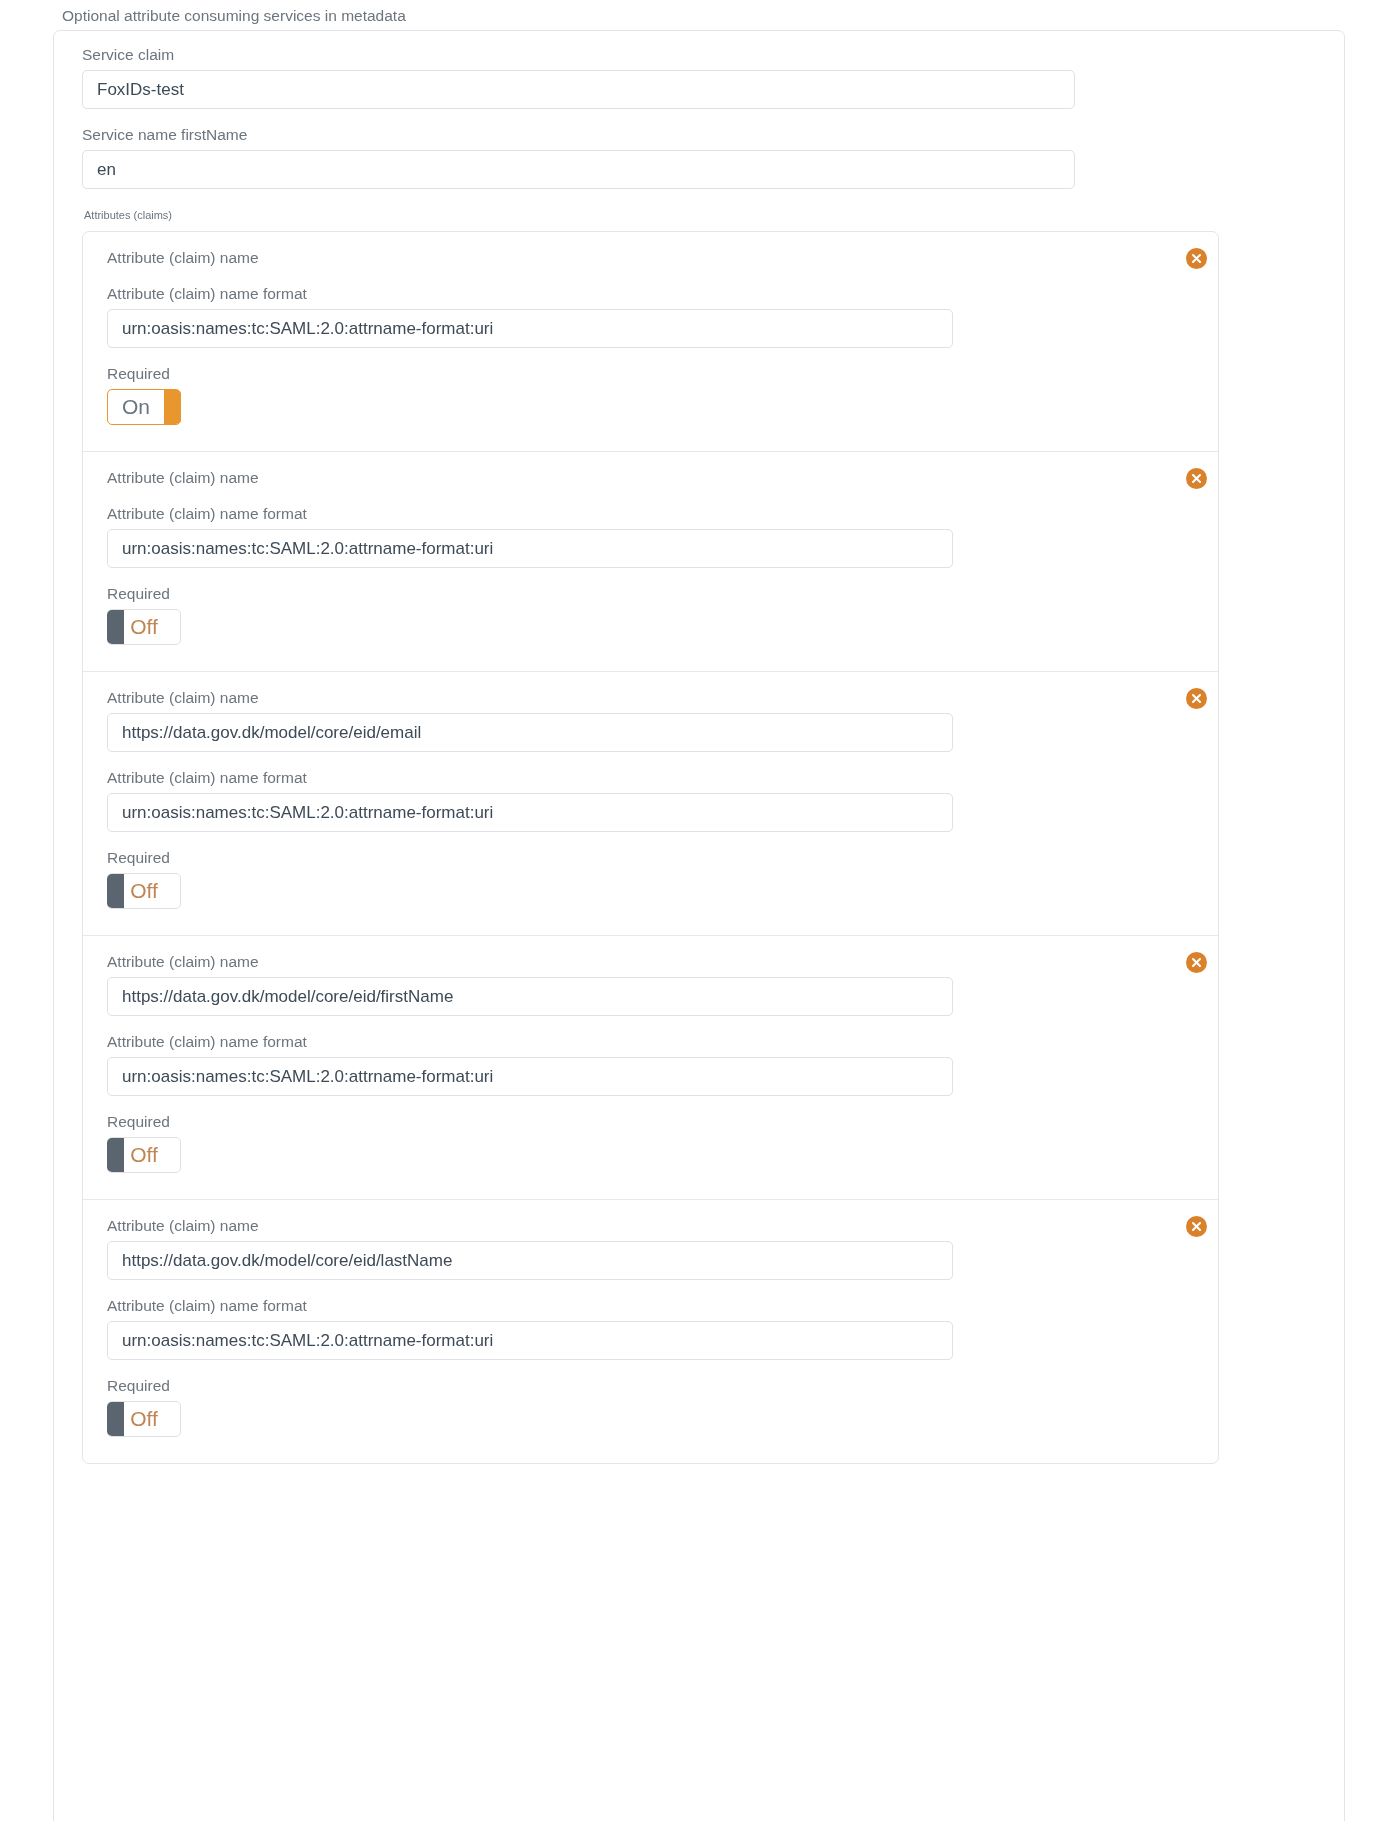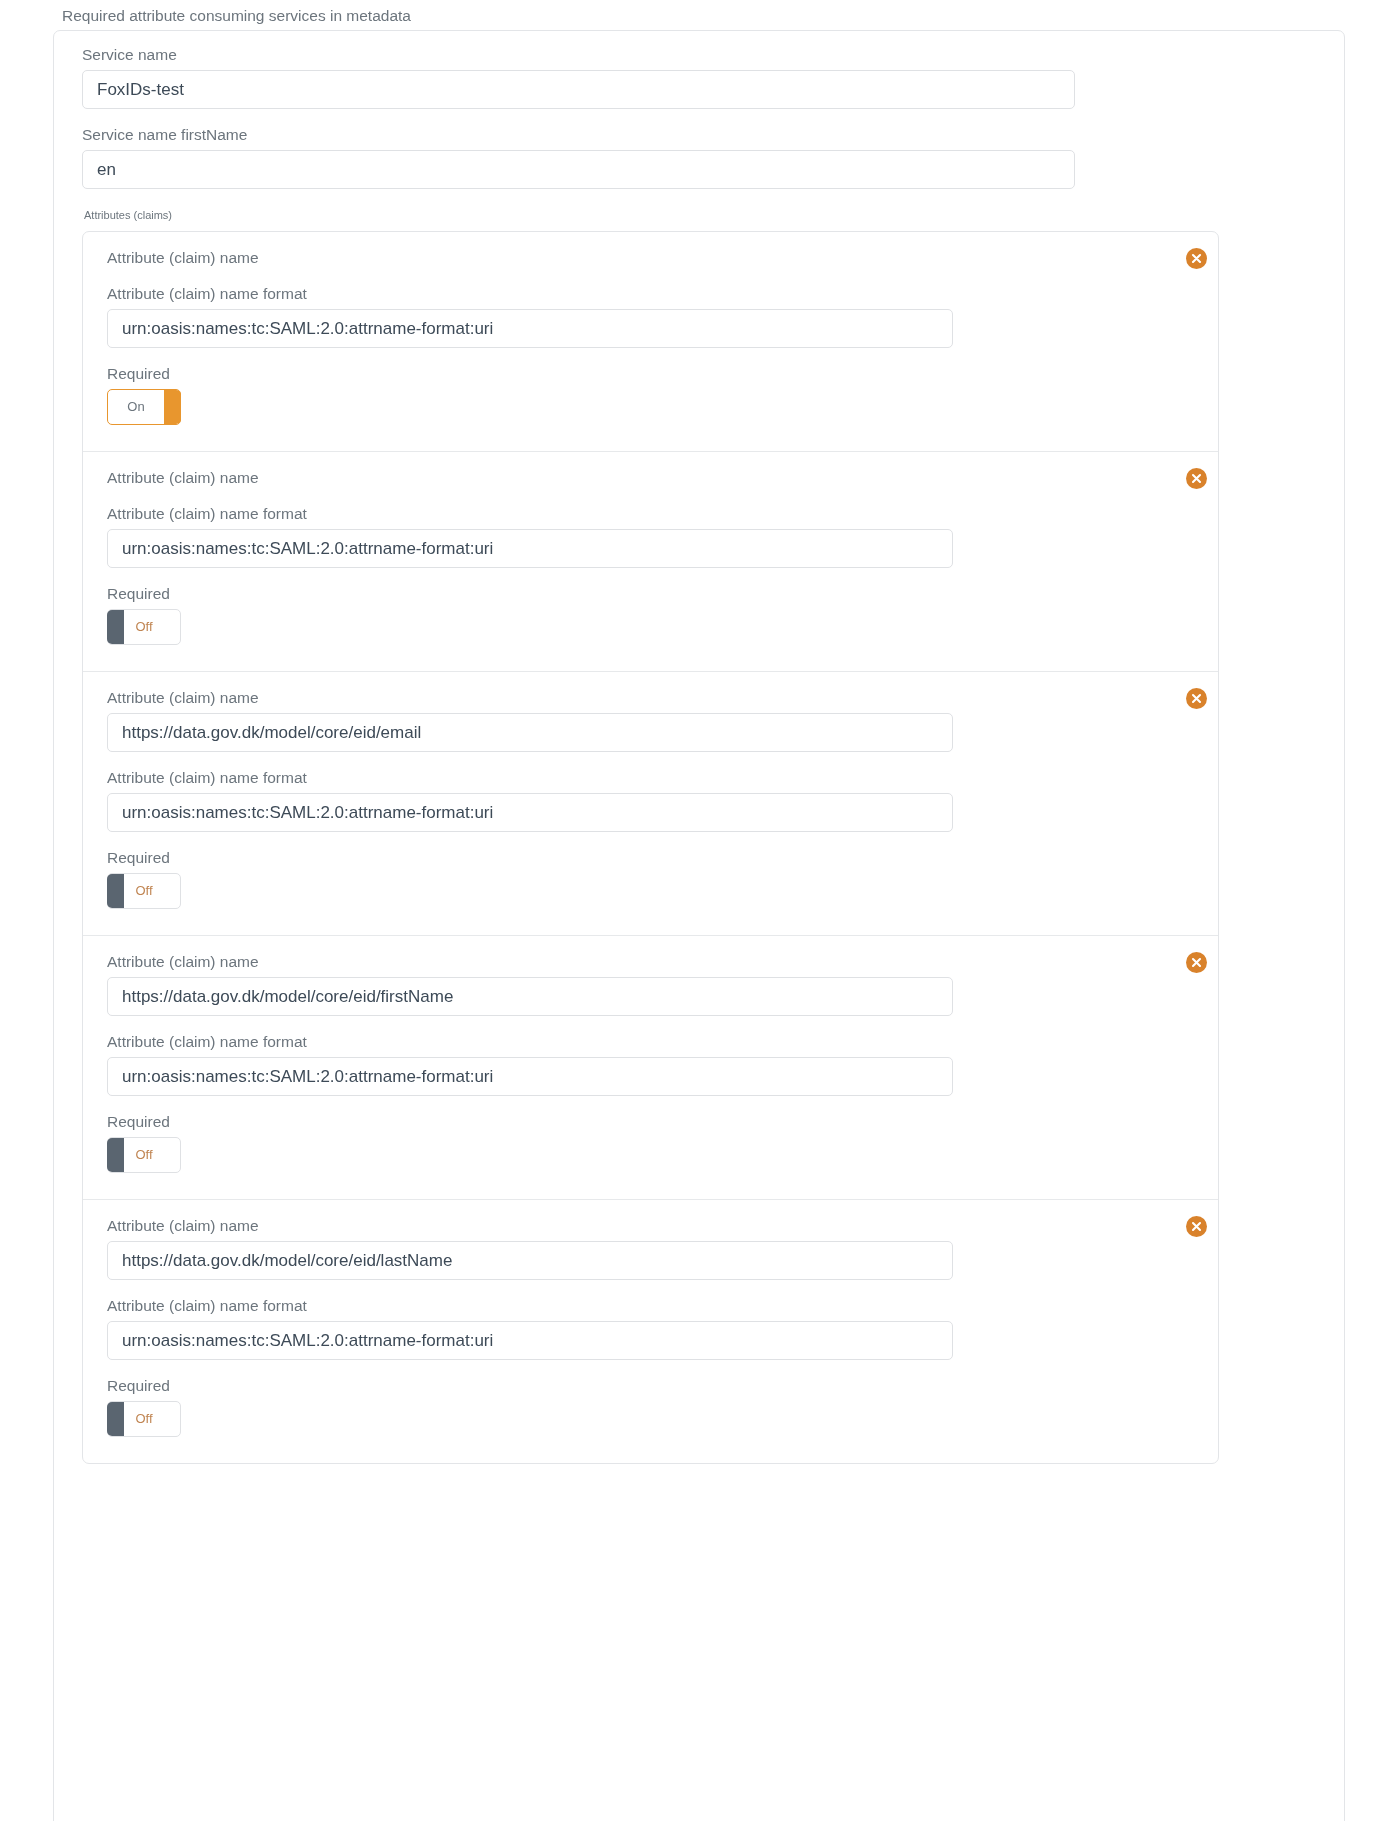--- a/index.html
+++ b/index.html
@@ -146,21 +146,21 @@
     cursor: pointer;
     user-select: none;
   }
   .toggle .knob {
     position: absolute;
     top: 0;
     width: 17px;
     height: 100%;
   }
   .toggle .state {
-    font-size: 13px;
+    font-size: 21px;
     line-height: 34px;
     width: 100%;
     text-align: center;
   }
 
   .toggle.on {
     border: 1px solid #e8962e;
   }
   .toggle.on .knob {
     right: -1px;
@@ -183,28 +183,28 @@
   .toggle.off .state {
     color: #c08552;
     padding-left: 0;
   }
 </style>
 </head>
 <body>
 
 <div class="page">
 
-  <div class="section-label">Required attribute consuming services in metadata</div>
+  <div class="section-label">Optional attribute consuming services in metadata</div>
 
   <div class="service-card">
 
     <div class="service-body">
 
       <div class="field-block service-name-field">
-        <label class="field-label">Service name</label>
+        <label class="field-label">Service claim</label>
         <input class="text-input" type="text" value="FoxIDs-test" style="">
       </div>
 
       <div class="field-block service-lang-field">
         <label class="field-label">Service name firstName</label>
         <input class="text-input" type="text" value="en" style="">
       </div>
 
       <label class="attributes-label">Attributes (claims)</label>
 

